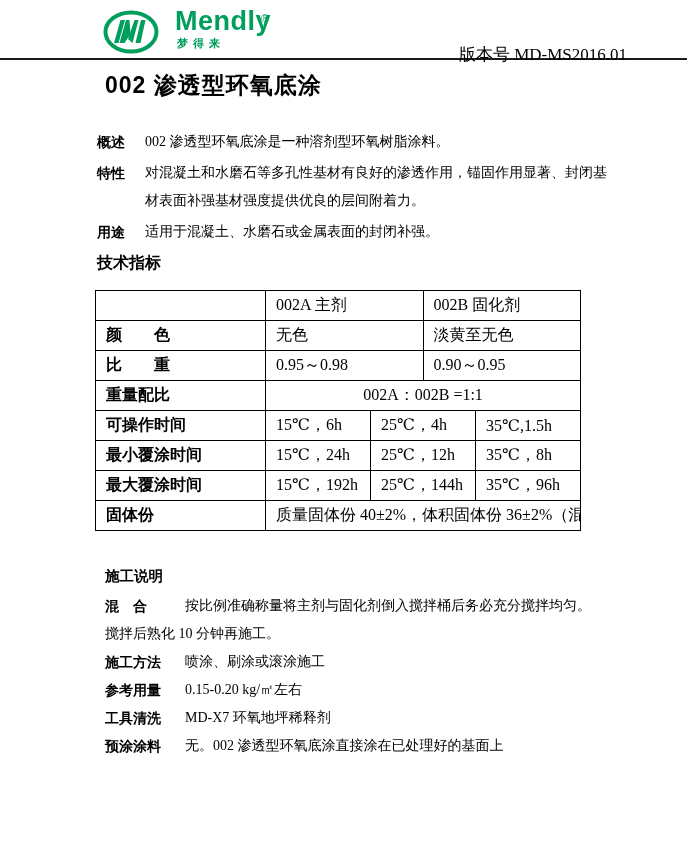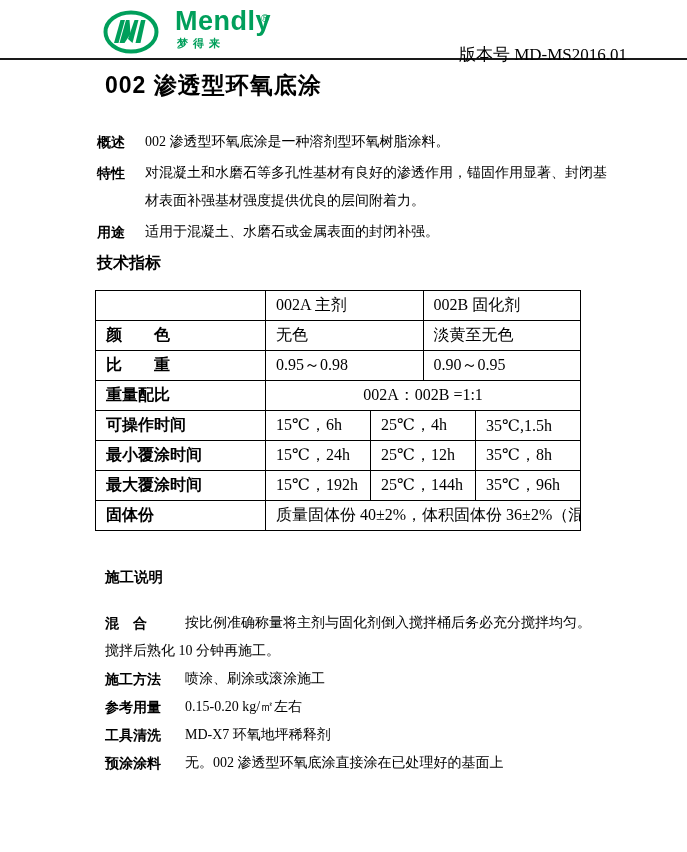--- a/index.html
+++ b/index.html
@@ -102,25 +102,25 @@
     overflow: hidden;
   }
   .spec-table td.lbl {
     font-family: "Liberation Sans", sans-serif;
     font-weight: bold;
   }
   .spec-table td.center { text-align: center; padding-left: 4px; }
   
   .constr { margin: 32px 0 0 105px; width: 540px; font-size: 14px; }
   .constr .sec-h2 {
-    font-family: Liberation Sans, sans-serif;
+    font-family: Liberation Mono, monospace;
     font-weight: bold;
     font-size: 14.5px;
     line-height: 28px;
-    margin-bottom: 18px;
+    margin-bottom: 1px;
   }
   .c-row { display: flex; }
   .c-lbl {
     flex: 0 0 80px;
     font-family: "Liberation Sans", sans-serif;
     font-weight: bold;
     line-height: 28px;
     white-space: nowrap;
   }
   .c-txt { width: 458px; line-height: 28px; }

